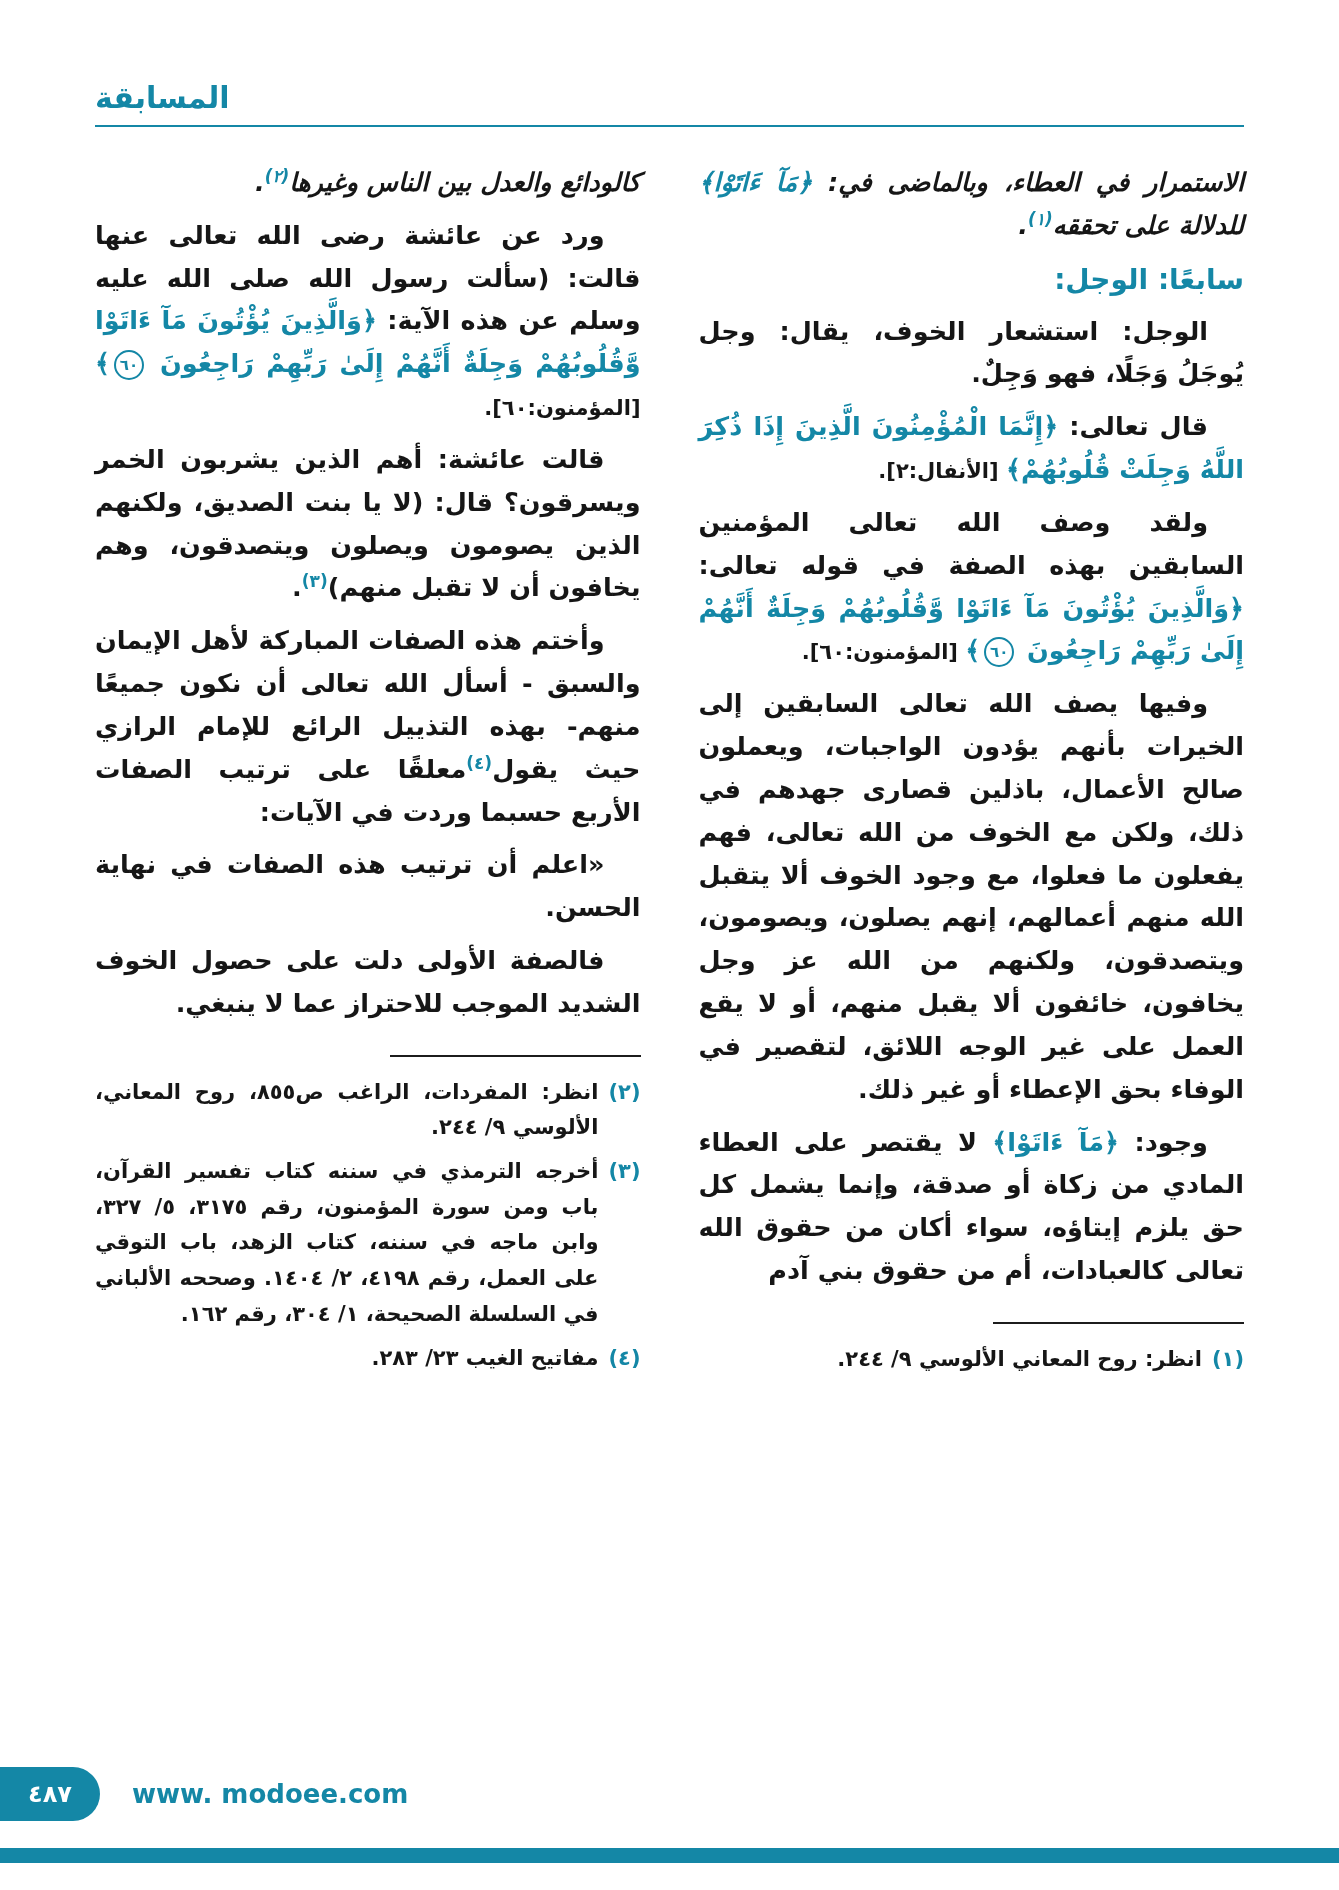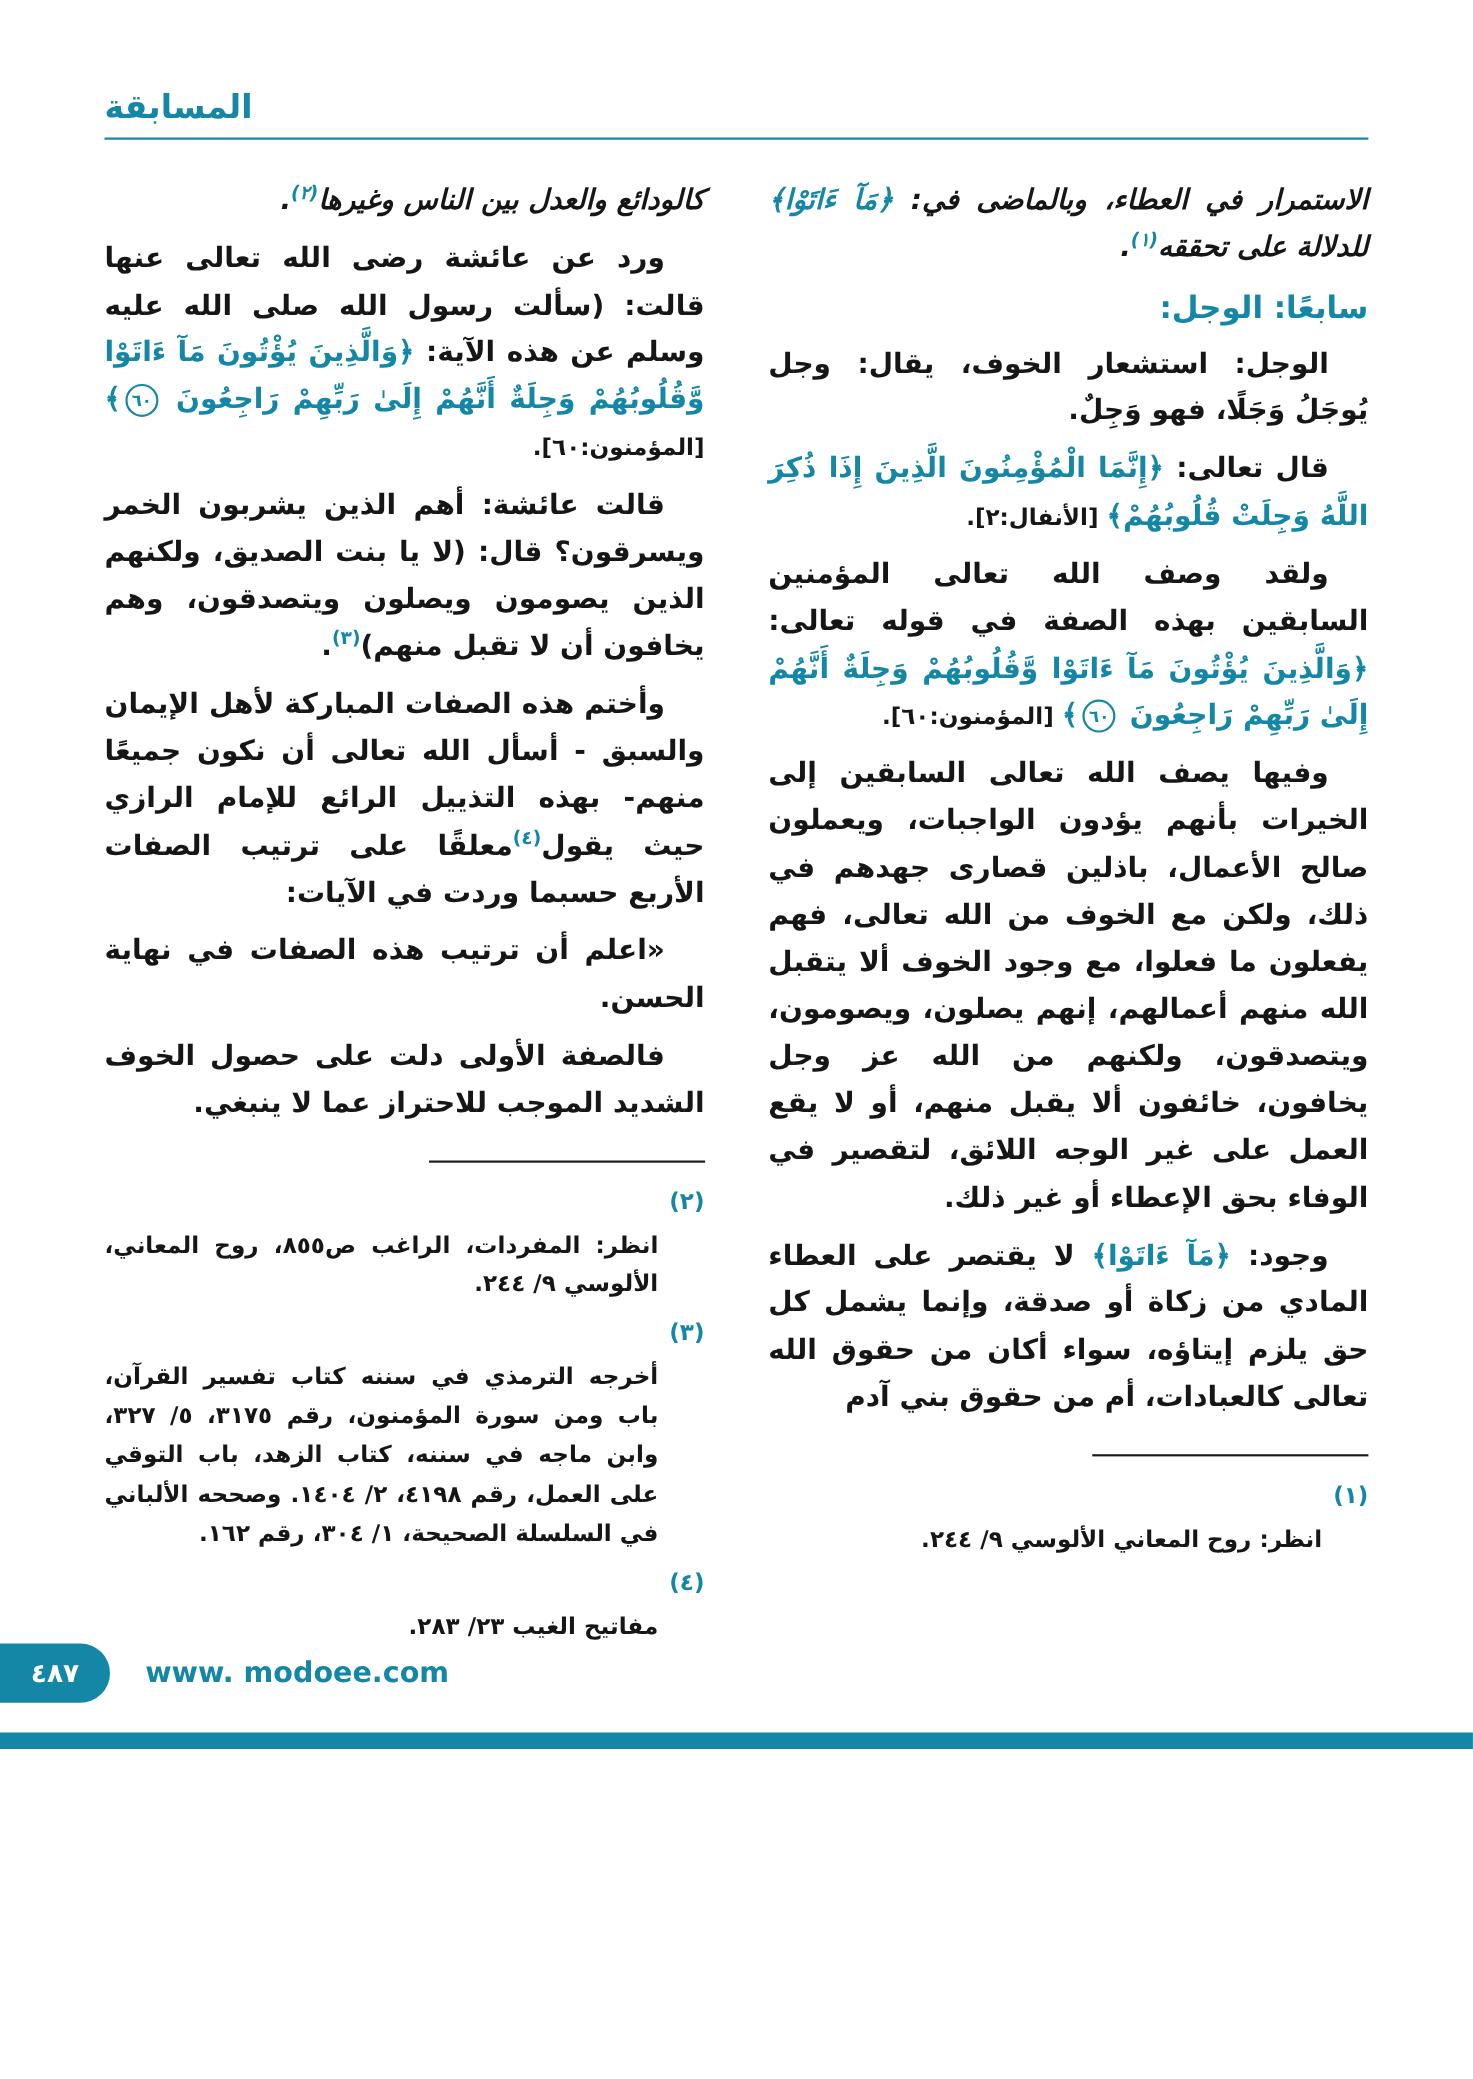--- a/index.html
+++ b/index.html
@@ -3,21 +3,21 @@
 <meta charset="utf-8">
 <style>
   :root { --accent: #1487a6; --ink: #161616; }
   * { box-sizing: border-box; }
   html, body { margin: 0; padding: 0; background: #ffffff; }
   body { font-family: "DejaVu Sans", sans-serif; }
 
   .page {
     position: relative;
     width: 1339px;
-    height: 1590px;
+    height: 1863px;
     margin: 0 auto;
     background: #ffffff;
     padding: 80px 95px 0 95px;
     overflow: hidden;
     direction: rtl;
   }
 
   
   .page-header { margin-bottom: 34px; }
   .header-title {
@@ -93,21 +93,21 @@
   }
   .footnotes { font-size: 21px; font-weight: 600; color: var(--ink); }
   .footnote {
     display: flex;
     gap: 10px;
     margin-bottom: 8px;
     line-height: 1.7;
     text-align: justify;
   }
   .fn-marker { color: var(--accent); white-space: nowrap; font-weight: 700; }
-  .fn-text { flex: 1 1 auto; margin-top: 40px; }
+  .fn-text { flex: 1 1 auto; }
 
   
   .bottom-bar {
     position: absolute;
     left: 0; right: 0; bottom: 0;
     height: 15px;
     background: var(--accent);
   }
   .page-number-tab {
     position: absolute;

